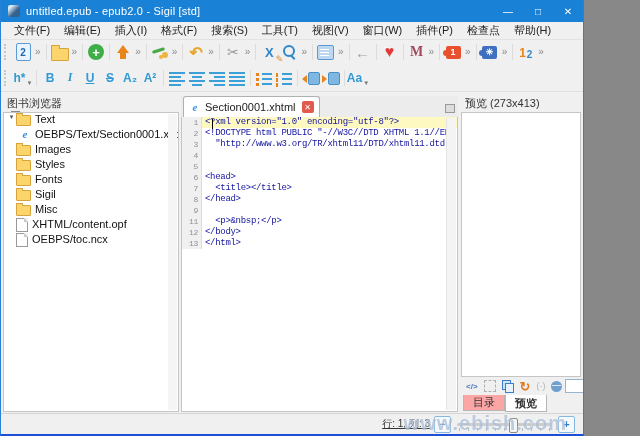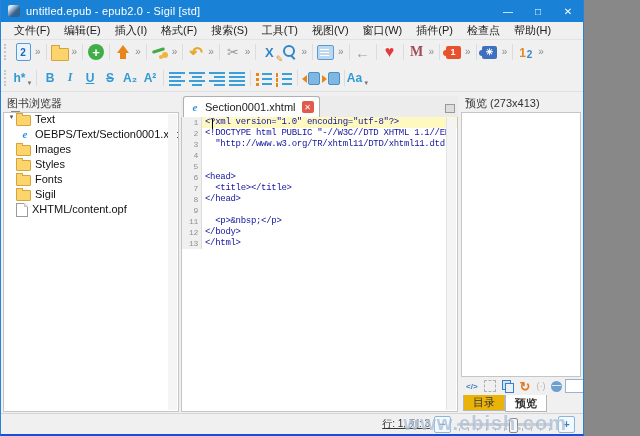--- a/index.html
+++ b/index.html
@@ -115,21 +115,21 @@
   .p-sel{width:10px;height:10px;border:1px dashed #b0b0b0;}
   .p-copy{position:relative;width:12px;height:12px;}
   .p-copy::before{content:"";position:absolute;left:0;top:0;width:7px;height:8px;border:1px solid #3a7fc8;background:#cfe3f6;}
   .p-copy::after{content:"";position:absolute;left:3px;top:3px;width:7px;height:8px;border:1px solid #3a7fc8;background:#e8f2fb;}
   .p-ref{color:#e07a1f;font-size:13px;font-weight:bold;}
   .p-sync{color:#b5b5b5;font-size:9px;}
   .p-glb{position:relative;width:11px;height:11px;border-radius:50%;background:#6fa0cf;}
   .p-glb::before{content:"";position:absolute;left:1px;top:4px;width:9px;height:1px;background:#dce9f5;}
   #pvaddr{margin-left:auto;width:62px;height:12px;border:1px solid #9ab4cf;background:#fff;font-size:9px;padding:0 2px;}
   #pvtabs{position:absolute;left:2px;bottom:0;height:17px;display:flex;align-items:flex-start;}
-  .btab{height:15px;padding:0 9px;font-size:11px;display:flex;align-items:center;border:1px solid #b5b5b5;border-top:none;background:#eab308;color:#333;}
+  .btab{height:15px;padding:0 9px;font-size:11px;display:flex;align-items:center;border:1px solid #b5b5b5;border-top:none;background:#fca5a5;color:#333;}
   .btab.active{background:#fff;height:16px;font-weight:bold;}
   
   #statusbar{position:absolute;left:0;bottom:0;right:0;height:21px;background:#f0f0f0;border-top:1px solid #d5d5d5;display:flex;align-items:center;justify-content:flex-end;padding-right:8px;box-sizing:border-box;}
   #curpos{font-size:10px;color:#333;margin-right:4px;text-decoration:underline;}
   .zbtn{width:15px;height:15px;border:1px solid #86b7e0;background:#f4f9fd;color:#2e7cc4;font-size:11px;font-weight:bold;display:flex;align-items:center;justify-content:center;border-radius:2px;}
   #zoomslider{position:relative;width:95px;height:15px;margin:0 6px;}
   #ztrack{position:absolute;left:0;right:0;top:6px;height:3px;background:#c9c9c9;border-radius:2px;}
   #zticks{position:absolute;left:2px;right:2px;top:11px;height:3px;background:repeating-linear-gradient(to right,#b5b5b5 0 1px,transparent 1px 9px);}
   #zhandle{position:absolute;left:52px;top:1px;width:7px;height:13px;background:#f5f5f5;border:1px solid #8a8a8a;border-radius:2px;}
   
@@ -314,22 +314,32 @@
             <span class="ticon t-folder"></span>
           <span>Fonts</span>
         </div>
         <div class="trow">
           <span class="tw"></span>
             <span class="ticon t-folder"></span>
           <span>Sigil</span>
         </div>
         <div class="trow">
           <span class="tw"></span>
+            <span class="ticon t-folder"></span>
+          <span>Misc</span>
+        </div>
+        <div class="trow">
+          <span class="tw"></span>
             <span class="ticon t-file"></span>
           <span>XHTML/content.opf</span>
+        </div>
+        <div class="trow">
+          <span class="tw"></span>
+            <span class="ticon t-file"></span>
+          <span>OEBPS/toc.ncx</span>
         </div>
       </div>
     </div>
 
     <div id="editor">
       <div id="tabbar">
         <div id="tab">
           <span class="t-ie">e</span>
           <span>Section0001.xhtml</span>
           <span id="tabclose">✕</span>

